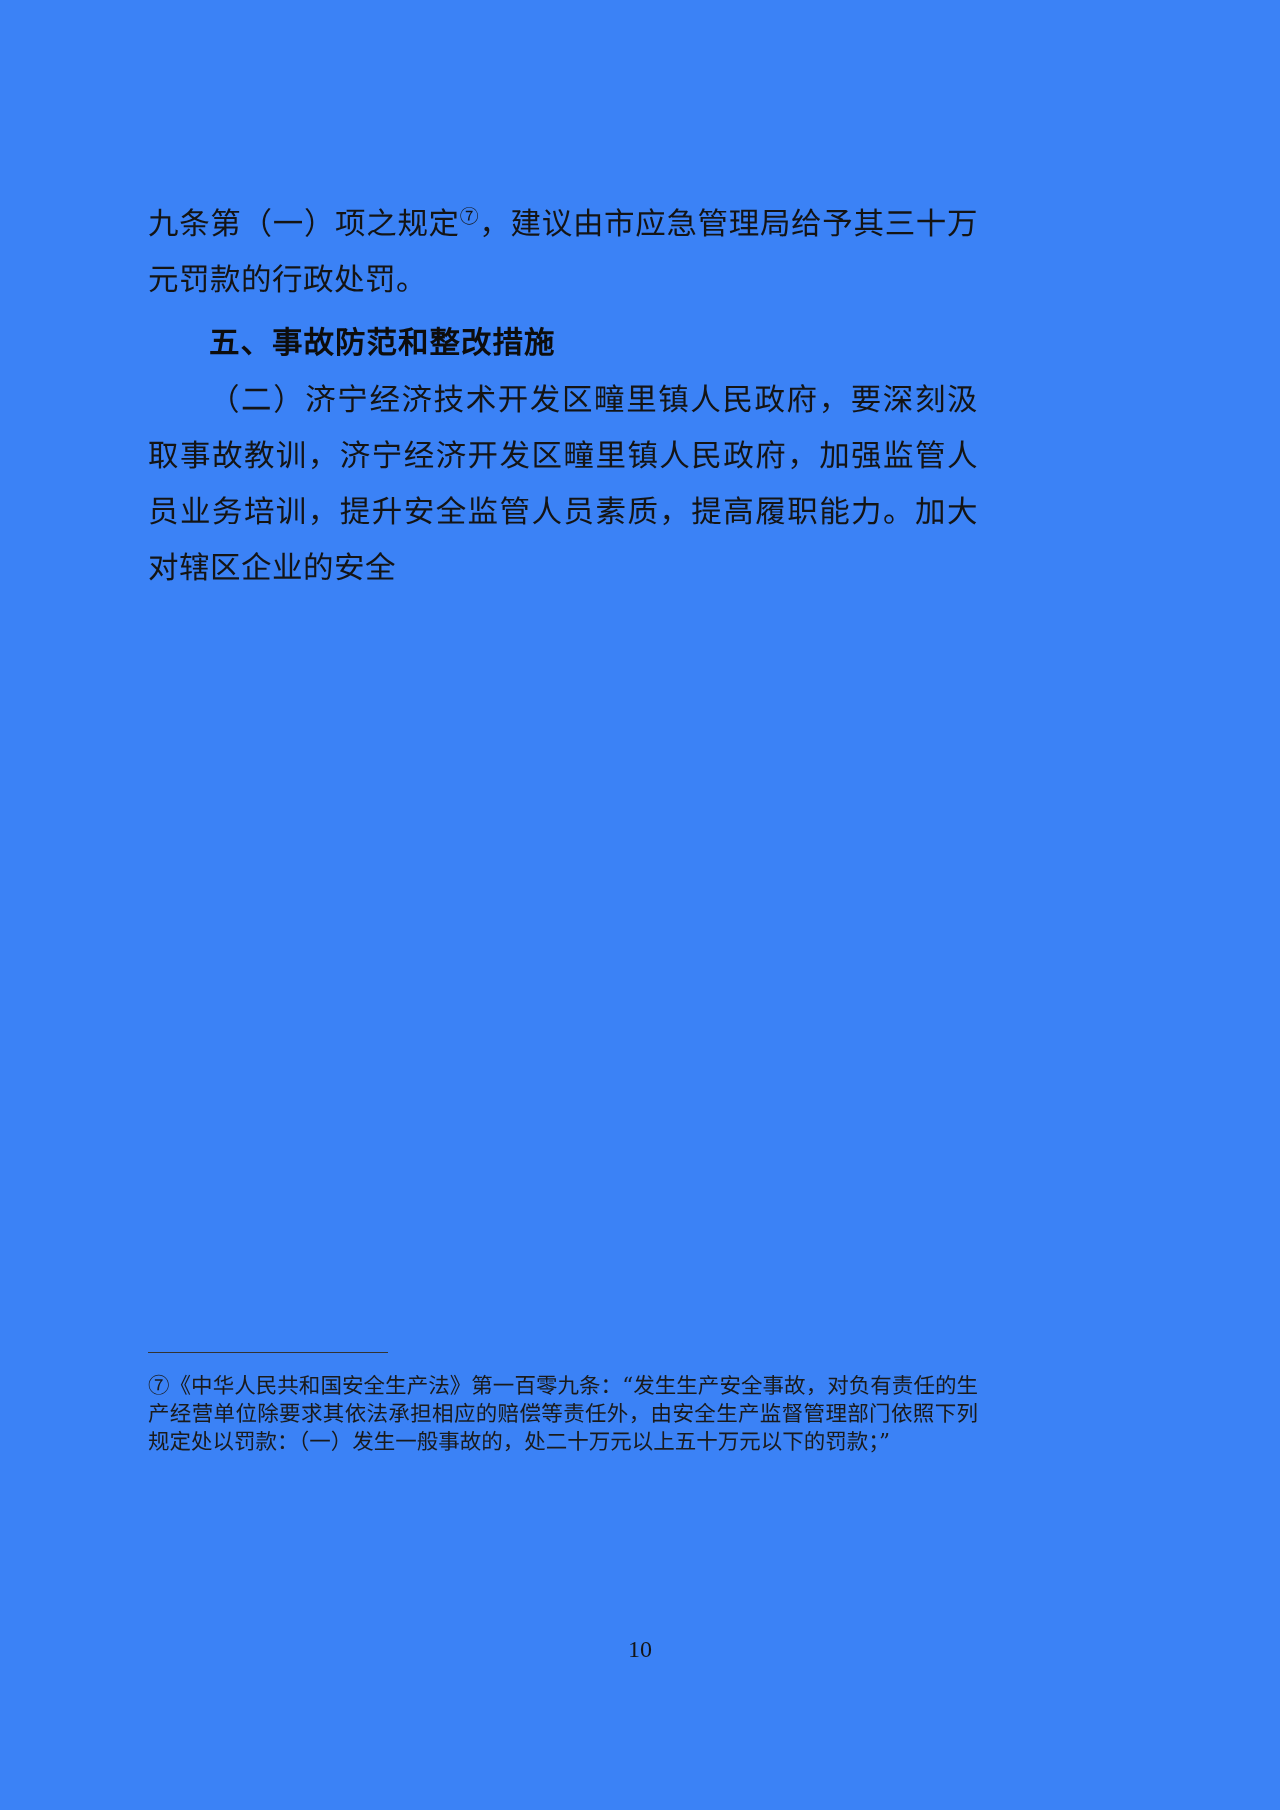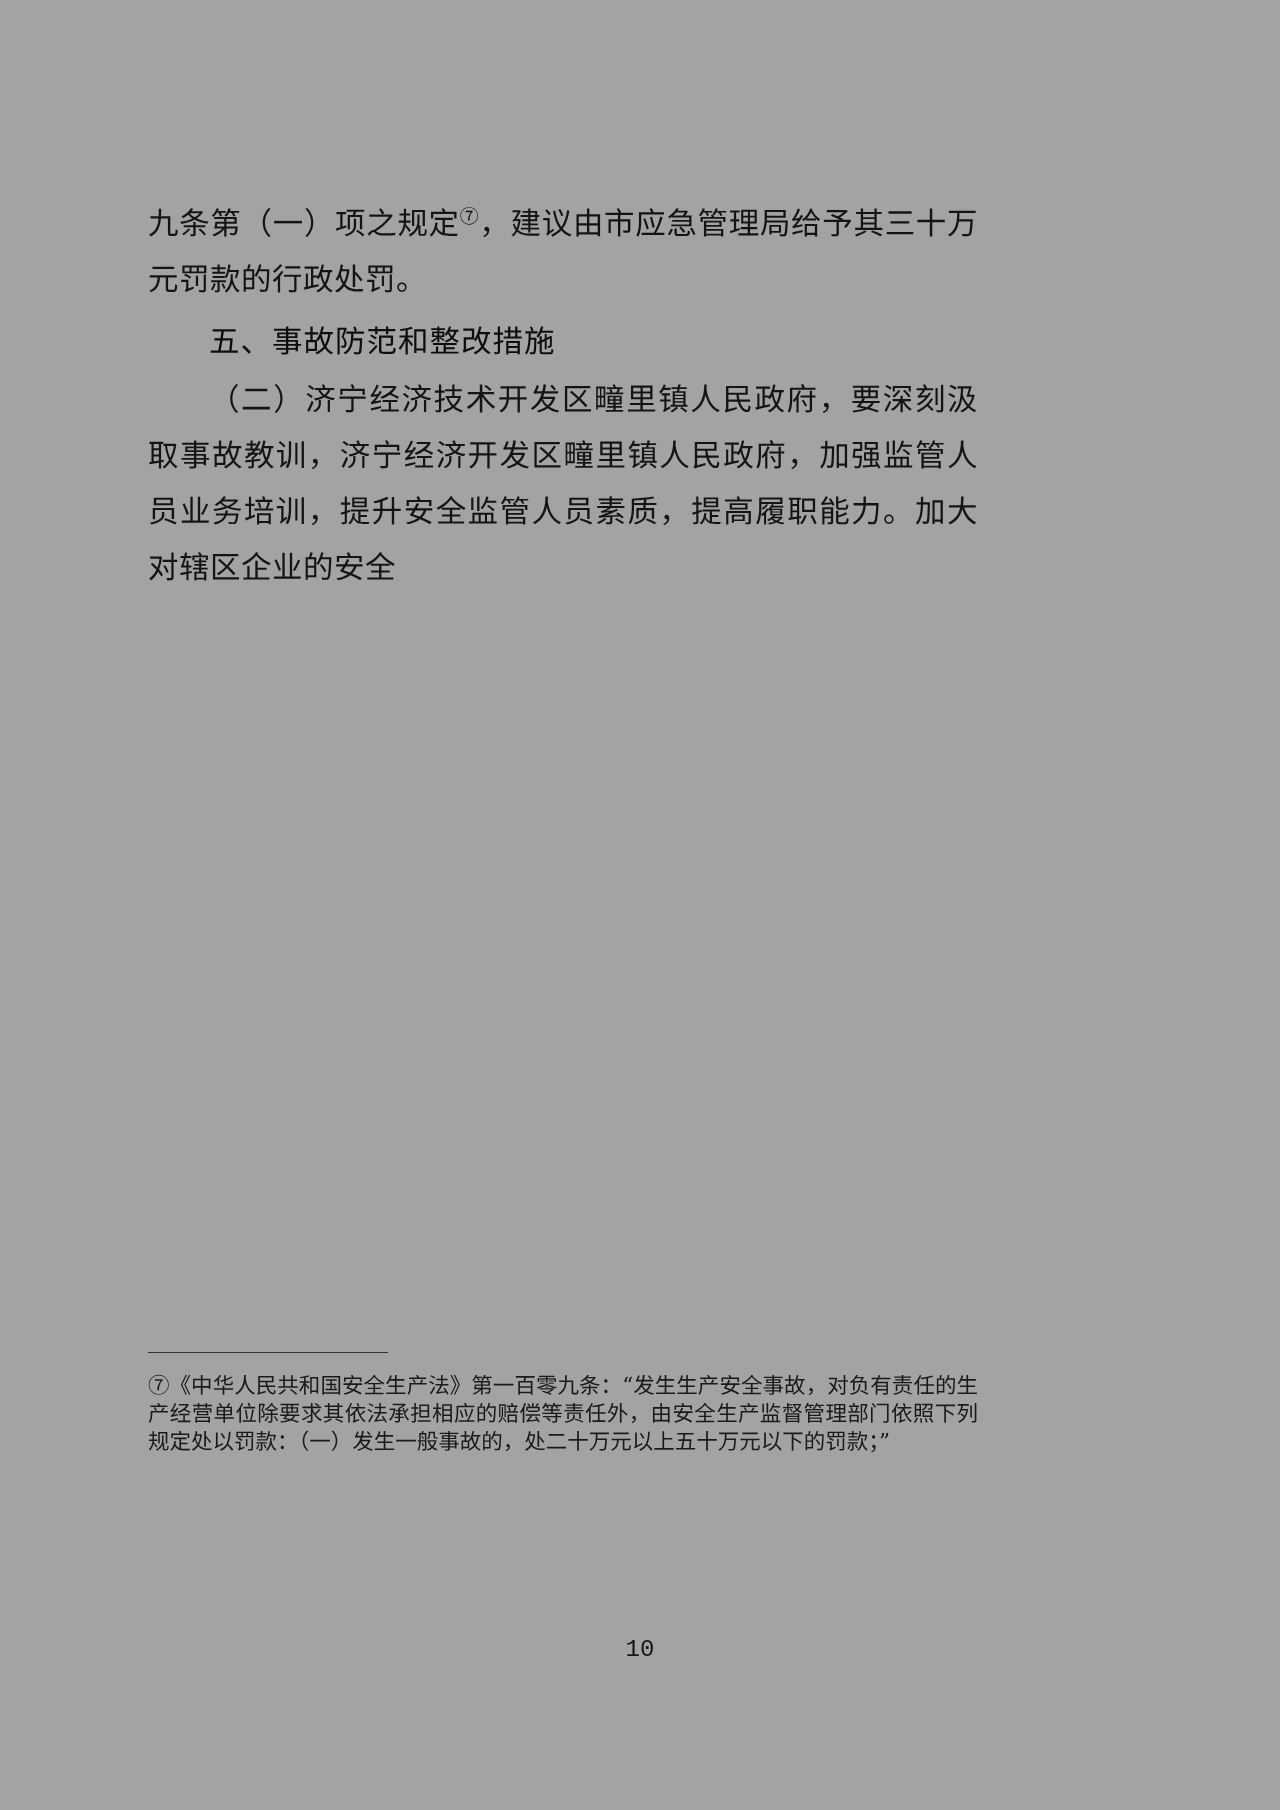--- a/index.html
+++ b/index.html
@@ -6,21 +6,21 @@
   html, body {
     margin: 0;
     padding: 0;
     background: #ffffff;
   }
   .page {
     position: relative;
     width: 1280px;
     height: 1810px;
     margin: 0 auto;
-    background: #a3a3a3;
+    background: #3b82f6;
     font-family: "DejaVu Serif", "Liberation Serif", serif;
     color: #111111;
     overflow: hidden;
   }
   .content {
     position: absolute;
     left: 148px;
     top: 196px;
     width: 830px;
   }
@@ -32,21 +32,21 @@
     text-justify: inter-ideograph;
     margin: 0;
     color: #141414;
   }
   .para.indent {
     text-indent: 61px;
   }
   .section-heading {
     font-size: 30.5px;
     line-height: 56px;
-    font-weight: normal;
+    font-weight: bold;
     letter-spacing: 1px;
     margin: 6px 0 2px 0;
     text-indent: 61px;
     color: #0d0d0d;
   }
   sup.footnote-mark {
     font-size: 0.62em;
     vertical-align: super;
     line-height: 0;
   }
@@ -73,21 +73,21 @@
     display: block;
   }
   .page-number {
     position: absolute;
     left: 0;
     top: 1636px;
     width: 1280px;
     text-align: center;
     font-size: 24px;
     color: #151515;
-    font-family: Liberation Mono, monospace;
+    font-family: Liberation Serif, serif;
   }
 </style>
 </head>
 <body>
 
 <div class="page">
 
   <div class="content">
 
     <p class="para"><span>九条第（一）项之规定</span><sup class="footnote-mark">⑦</sup><span>，建议由市应急管理局给予其三十万元罚款的行政处罚。</span></p>

